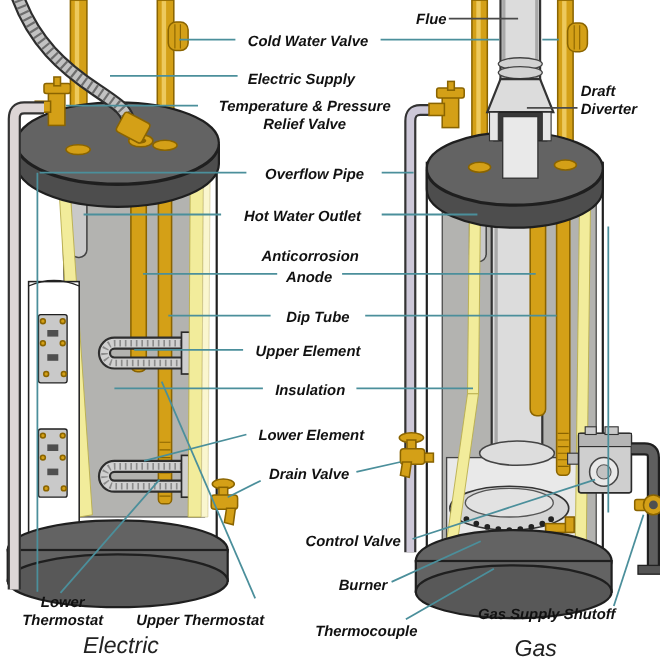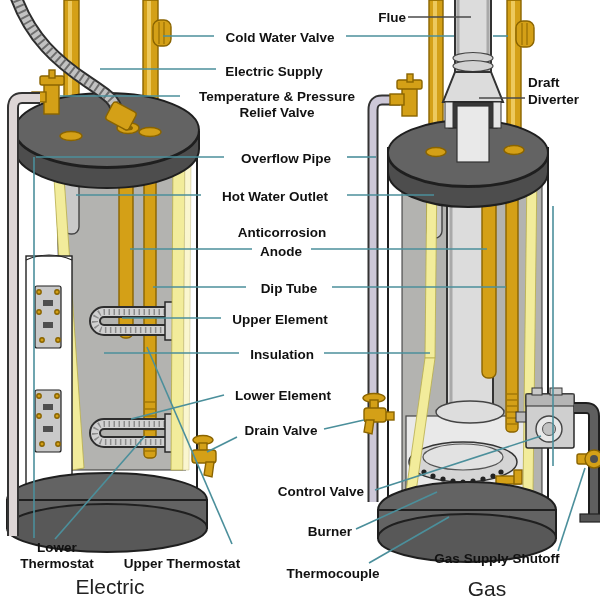--- a/index.html
+++ b/index.html
@@ -1,16 +1,16 @@
 <!DOCTYPE html>
 <html style="--background: #ffffff; --text: #111111; --leader-teal: #4b8f9b; --brass: #D4A017; --brass-dark: #8a6400; --cap-gray: #636363; --base-gray: #636363; --interior-gray: #b3b3b0; --insulation-yellow: #F2EC9B; --overflow-lavender: #cdc8d8; --outline: #1f1f1f;"><head>
 <meta charset="utf-8">
 <style>
   html,body{margin:0;padding:0;background:#fff;}
-  #stage{width:600px;height:600px;position:relative;background:var(--background,#fff);overflow:hidden;}
+  #stage{width:600px;height:600px;position:relative;background:var(--background,#fff);overflow:hidden;font-style:italic;}
   svg{display:block;}
   .lbl{font-family:"Liberation Sans",sans-serif;font-size:13.5px;font-weight:bold;fill:var(--text,#111);}
   .caption{font-family:"Liberation Sans",sans-serif;font-size:21px;font-weight:400;fill:#222;}
   .leader{stroke:var(--leader-teal,#4b8f9b);stroke-width:1.6;fill:none;}
   .leader-dark{stroke:#4a4a4a;stroke-width:1.6;fill:none;}
   .brass{fill:var(--brass,#D4A017);stroke:var(--brass-dark,#8a6400);stroke-width:1.4;}
   .brassline{stroke:var(--brass-dark,#8a6400);stroke-width:1;fill:none;}
   .tank{fill:#ffffff;stroke:var(--outline,#1f1f1f);stroke-width:2;}
   .cap{fill:var(--cap-gray,#636363);stroke:var(--outline,#1f1f1f);stroke-width:2;}
   .capside{fill:#4d4d4d;stroke:var(--outline,#1f1f1f);stroke-width:2;}

